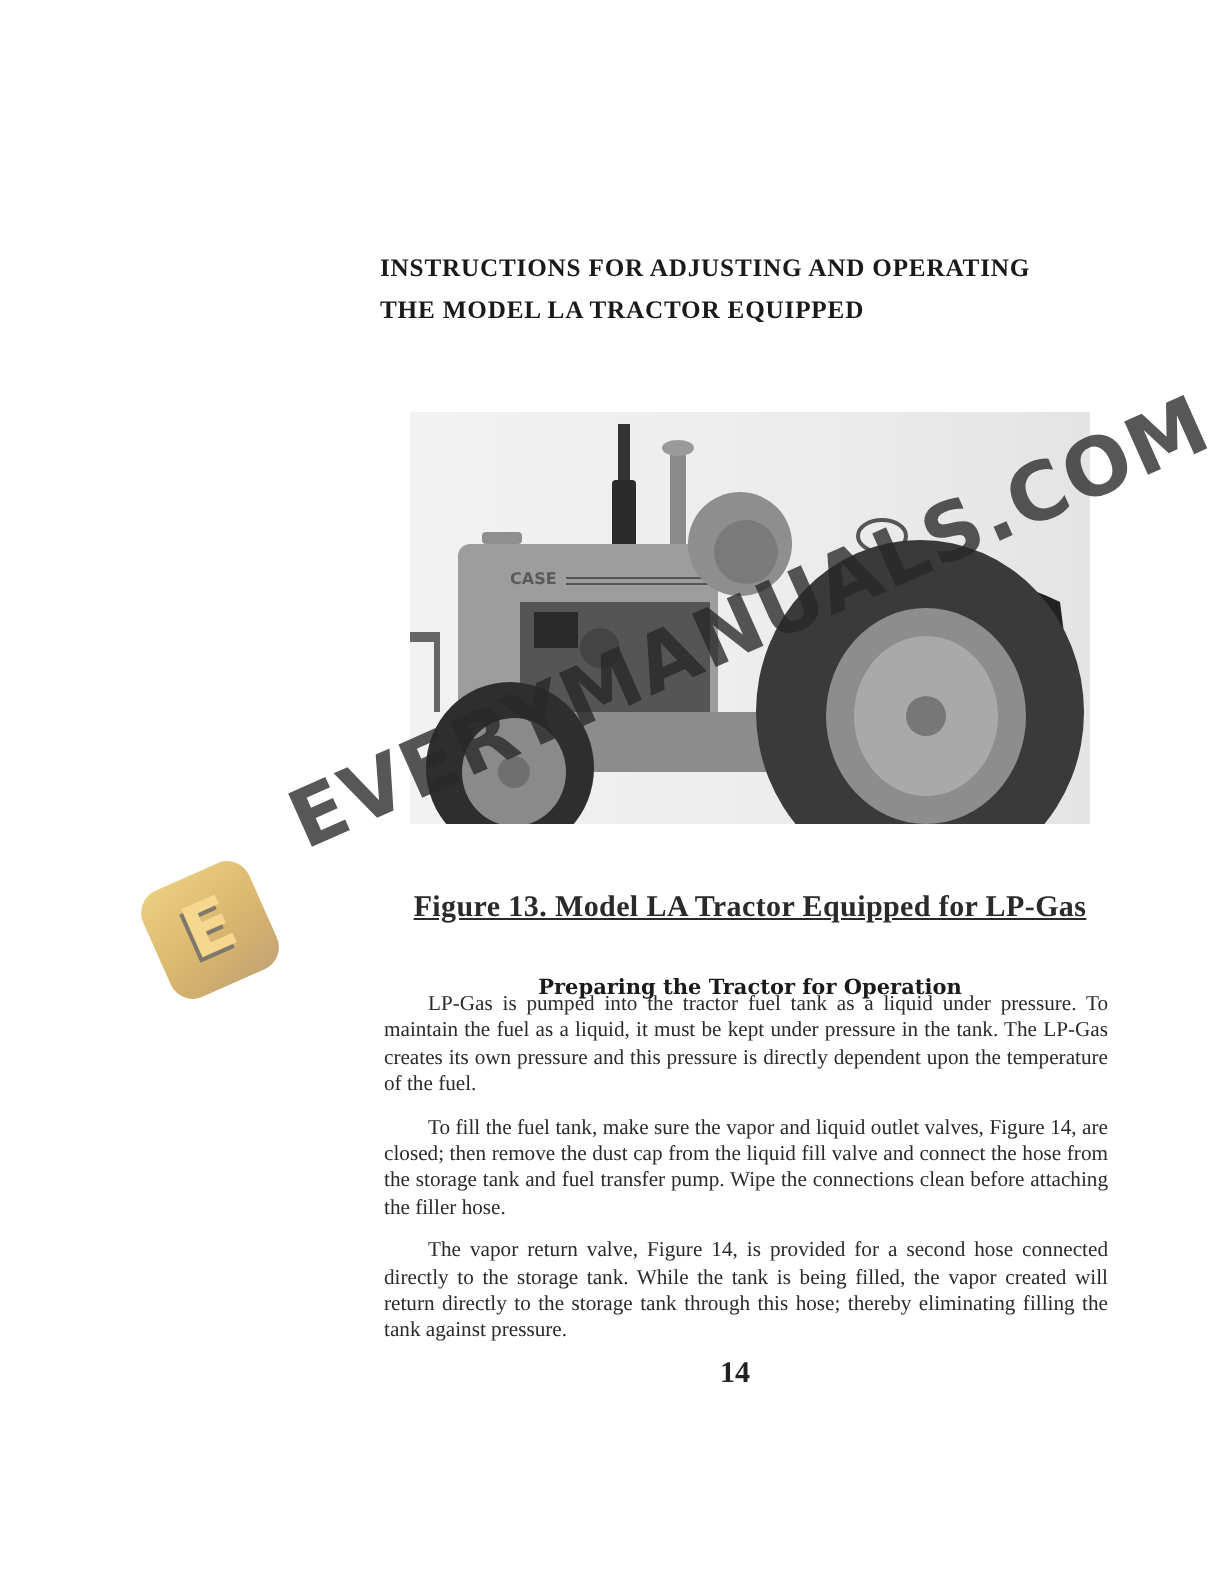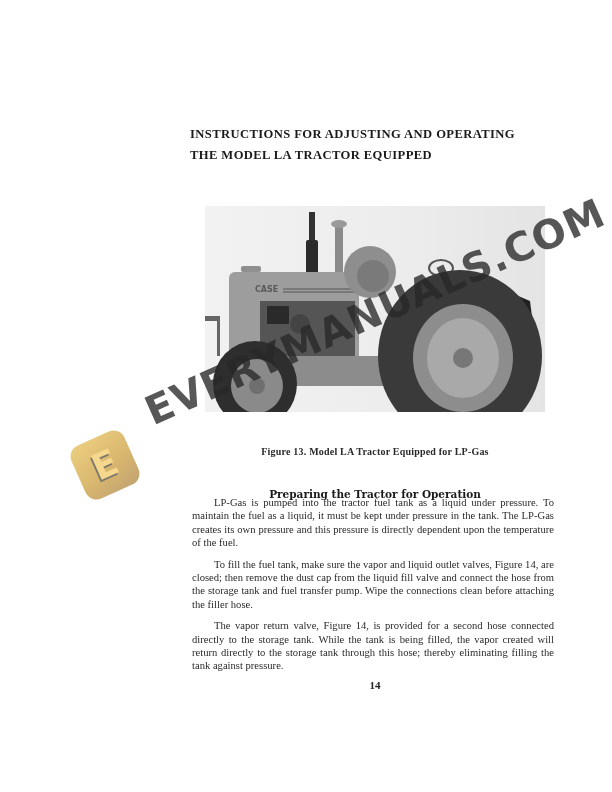--- a/index.html
+++ b/index.html
@@ -17,36 +17,36 @@
     }
     .photo {
       position: absolute; left: 205px; top: 206px; width: 340px; height: 206px;
       background: linear-gradient(90deg, #f2f2f2 0%, #ececec 60%, #e4e4e4 100%);
       overflow: hidden;
     }
     .photo svg { position: absolute; left: 0; top: 0; }
     .caption {
       position: absolute; left: 205px; top: 446px; width: 340px;
       text-align: center; font-family: "Liberation Serif", serif;
-      font-weight: bold; font-size: 10px; letter-spacing: 0.2px; color: #2a2a2a;
+      font-weight: bold; font-size: 15px; letter-spacing: 0.2px; color: #2a2a2a; text-decoration: underline;
     }
     .section-heading {
       position: absolute; left: 190px; top: 488px; width: 370px;
       text-align: center; font-family: "DejaVu Serif", serif;
       font-size: 10.5px; font-weight: bold; color: #1a1a1a;
     }
     .body-text {
       position: absolute; left: 192px; width: 362px;
       font-family: "Liberation Serif", serif; font-size: 10.6px;
       line-height: 13.4px; text-align: justify; color: #2a2a2a;
     }
     .body-text p { margin: 0 0 8px 0; text-indent: 22px; }
     .page-number {
-      position: absolute; left: 360px; top: 679px; width: 30px; text-align: center;
-      font-family: "Liberation Serif", serif; font-weight: bold; font-size: 11px; color: #222;
+      position: absolute; left: 360px; top: 679px; width: 30px; 
+      font-family: "Liberation Serif", serif; font-weight: bold; font-size: 15px; color: #222;
     }
     .wm-logo {
       position: absolute; left: 76px; top: 436px; width: 58px; height: 58px;
       border-radius: 12px; transform: rotate(-24deg);
       background: linear-gradient(160deg, #e9c76b 0%, #d3ab56 55%, #b8935a 100%);
       opacity: 0.85;
     }
     .wm-logo span {
       position: absolute; left: 0; top: 0; width: 58px; height: 58px;
       text-align: center; line-height: 58px; font-family: "DejaVu Sans", sans-serif;

